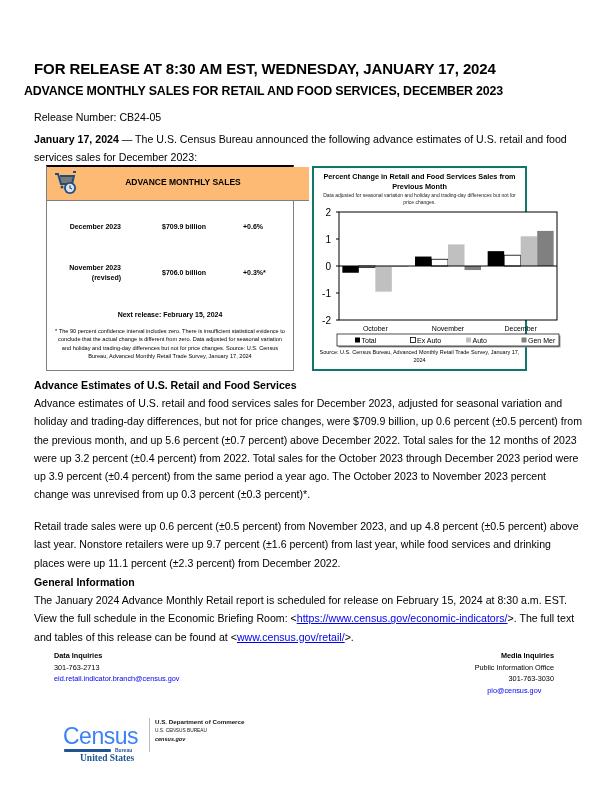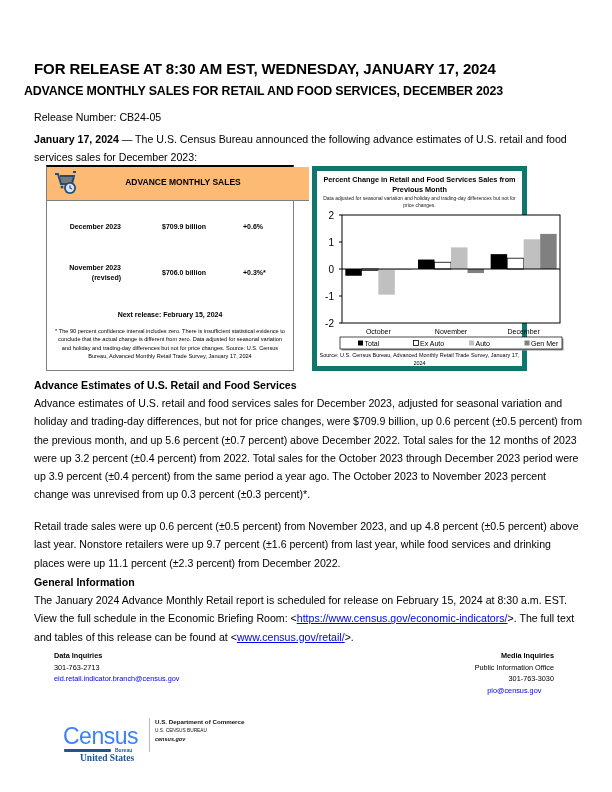--- a/index.html
+++ b/index.html
@@ -22,21 +22,21 @@
   .sales-row .amount { position: absolute; left: 115px; }
   .sales-row .pct { position: absolute; left: 196px; }
   #row-dec { top: 56px; }
   #row-nov { top: 96px; }
   #row-nov .period { line-height: 10px; }
   #row-nov .amount, #row-nov .pct { top: 6px; }
   #next-release { position: absolute; left: 0; right: 0; top: 144px; text-align: center; font-size: 7px; font-weight: bold; }
   #sales-note { position: absolute; left: 6px; right: 6px; top: 160px; text-align: center; font-size: 5.6px; line-height: 8.3px; }
 
   
-  #chart-box { left: 312px; top: 166px; width: 215px; height: 205px; border: 5px solid #0f766e; box-sizing: border-box; }
+  #chart-box { left: 312px; top: 166px; width: 215px; height: 205px; border: 2px solid #0f766e; box-sizing: border-box; }
   #chart-title { position: absolute; left: 0; right: 0; top: 4px; text-align: center; font-size: 7.3px; font-weight: bold; line-height: 10px; }
   #chart-subtitle { position: absolute; left: 4px; right: 4px; top: 24px; text-align: center; font-size: 5px; line-height: 7px; color: #222; }
   #chart-svg { position: absolute; left: 0; top: 0; }
   #chart-source { position: absolute; left: 0; right: 0; top: 181px; text-align: center; font-size: 5.5px; line-height: 7.5px; }
 
   
   #section1-heading { left: 34px; top: 379px; font-size: 10.6px; font-weight: bold; }
   .para { position: absolute; left: 34px; width: 548px; font-size: 10.6px; line-height: 18.3px; }
   #para1 { top: 394px; }
   #para2 { top: 517px; }

